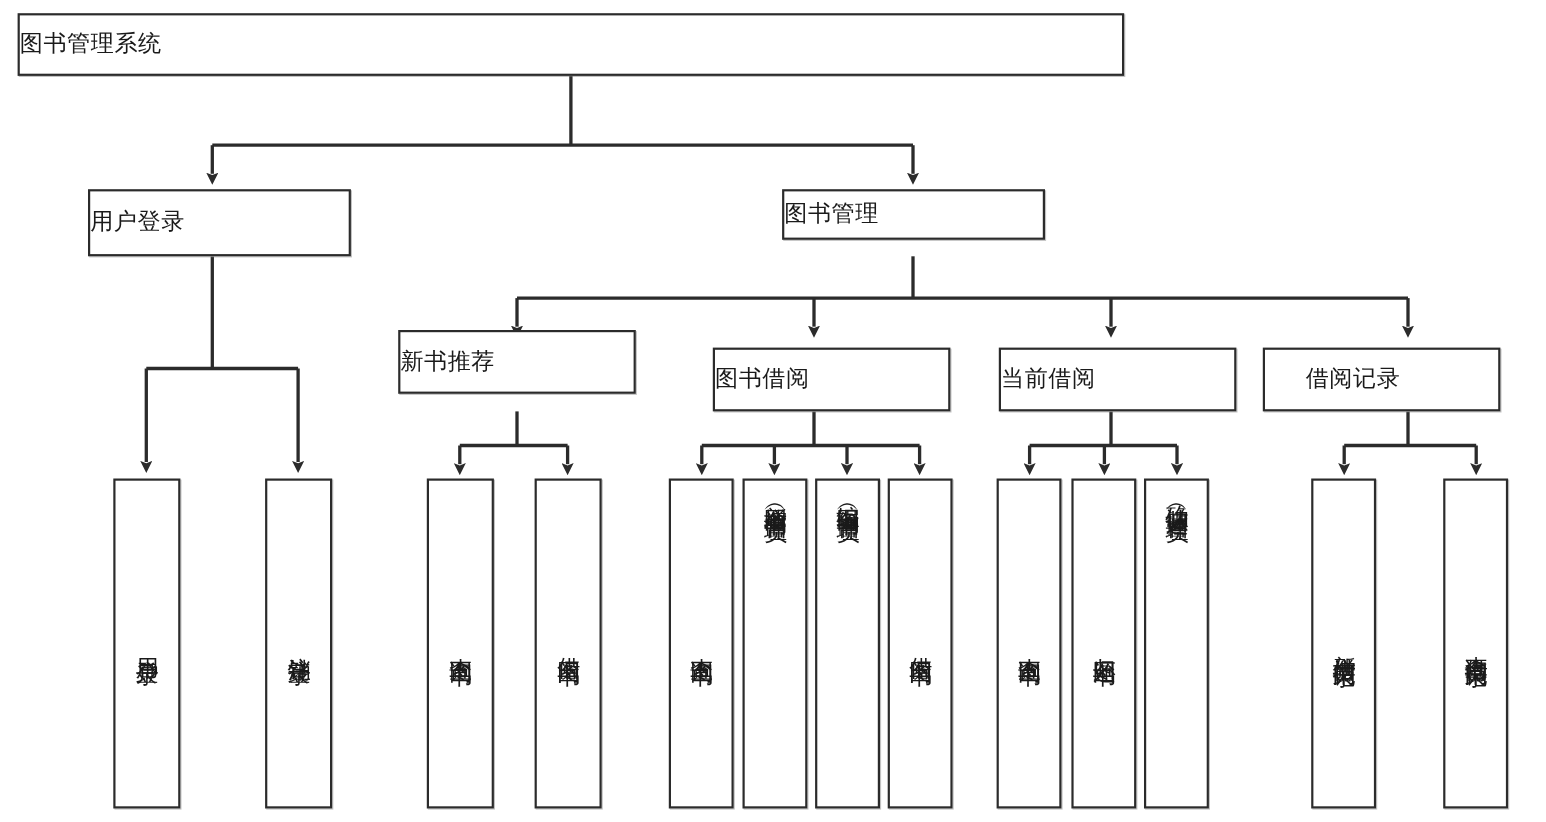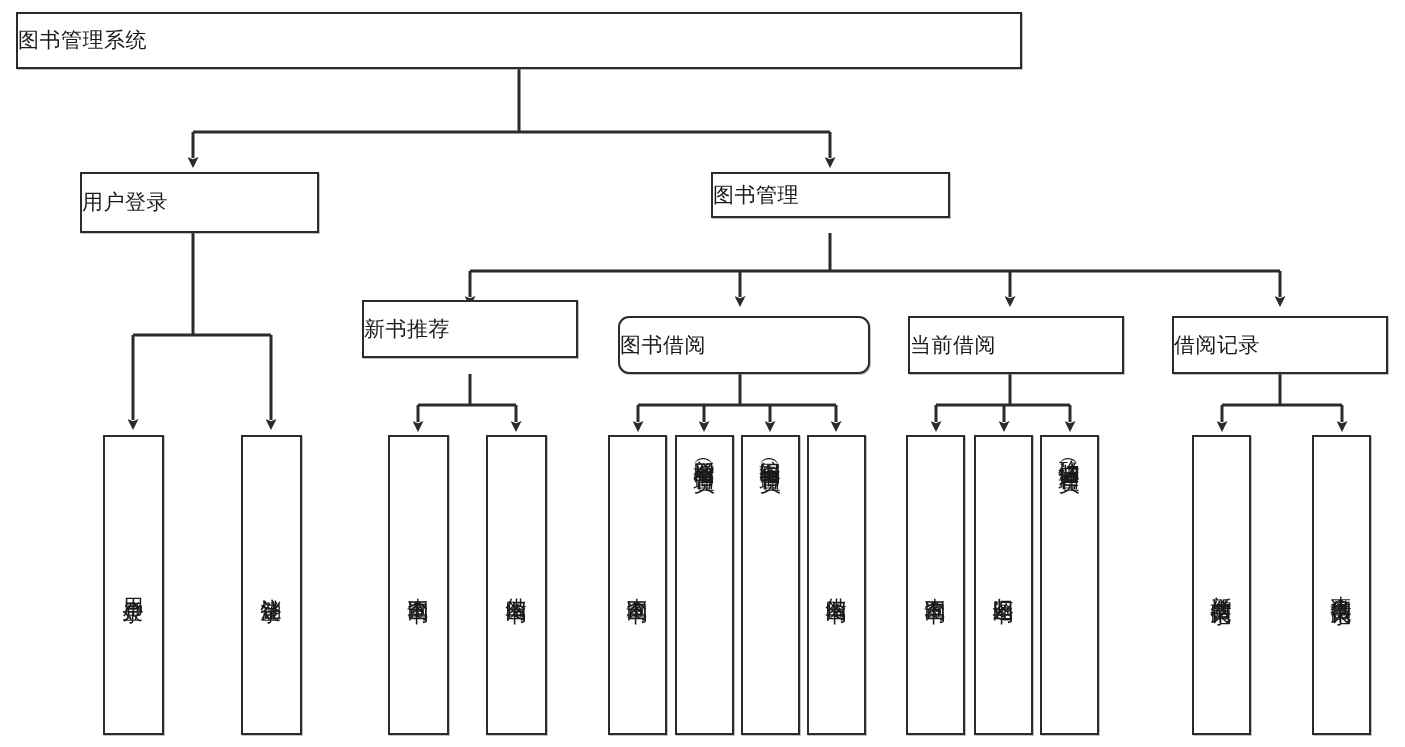--- a/index.html
+++ b/index.html
@@ -135,29 +135,29 @@
   </div>
 
   <div class="node h-node" style="left:711px; top:172px; width:239px; height:46px;">
     <span class="lbl">图书管理</span>
   </div>
 
   <div class="node h-node" style="left:362px; top:300px; width:216px; height:58px;">
     <span class="lbl">新书推荐</span>
   </div>
 
-  <div class="node h-node" style="left:618px; top:316px; width:252px; height:58px;border-radius:11px;">
+  <div class="node h-node" style="left:648px; top:316px; width:216px; height:58px;">
     <span class="lbl">图书借阅</span>
   </div>
 
   <div class="node h-node" style="left:908px; top:316px; width:216px; height:58px;">
     <span class="lbl">当前借阅</span>
   </div>
 
-  <div class="node h-node" style="left:1172px; top:316px; width:216px; height:58px;">
+  <div class="node h-node" style="left:1148px; top:316px; width:216px; height:58px;padding-left:37px;">
     <span class="lbl">借阅记录</span>
   </div>
 
   <div class="node v-node centered" style="left:103px; top:435px; width:61px; height:300px;">
     <span class="lbl">用户登录</span>
   </div>
 
   <div class="node v-node centered" style="left:241px; top:435px; width:61px; height:300px;">
     <span class="lbl">注销登录</span>
   </div>

